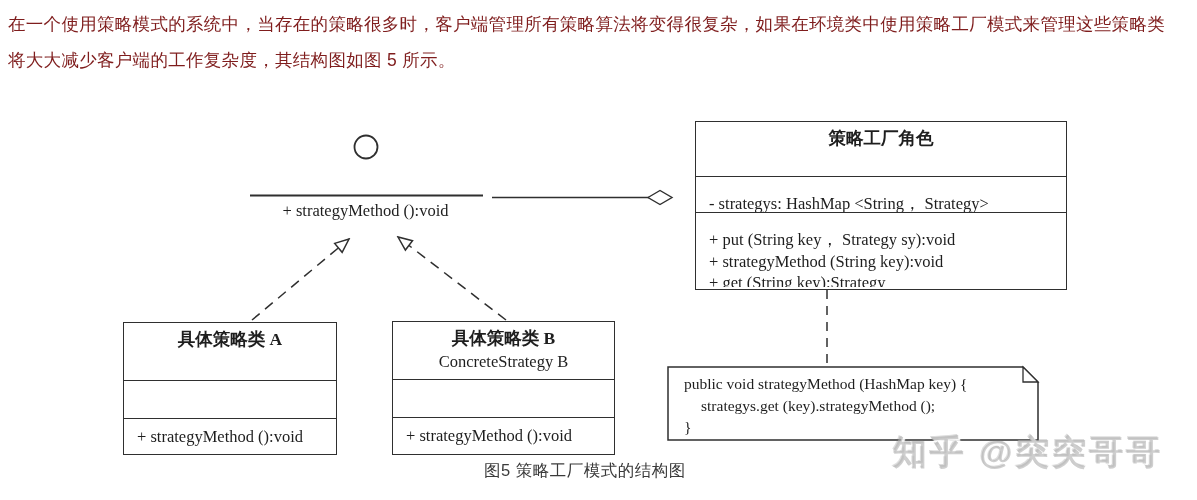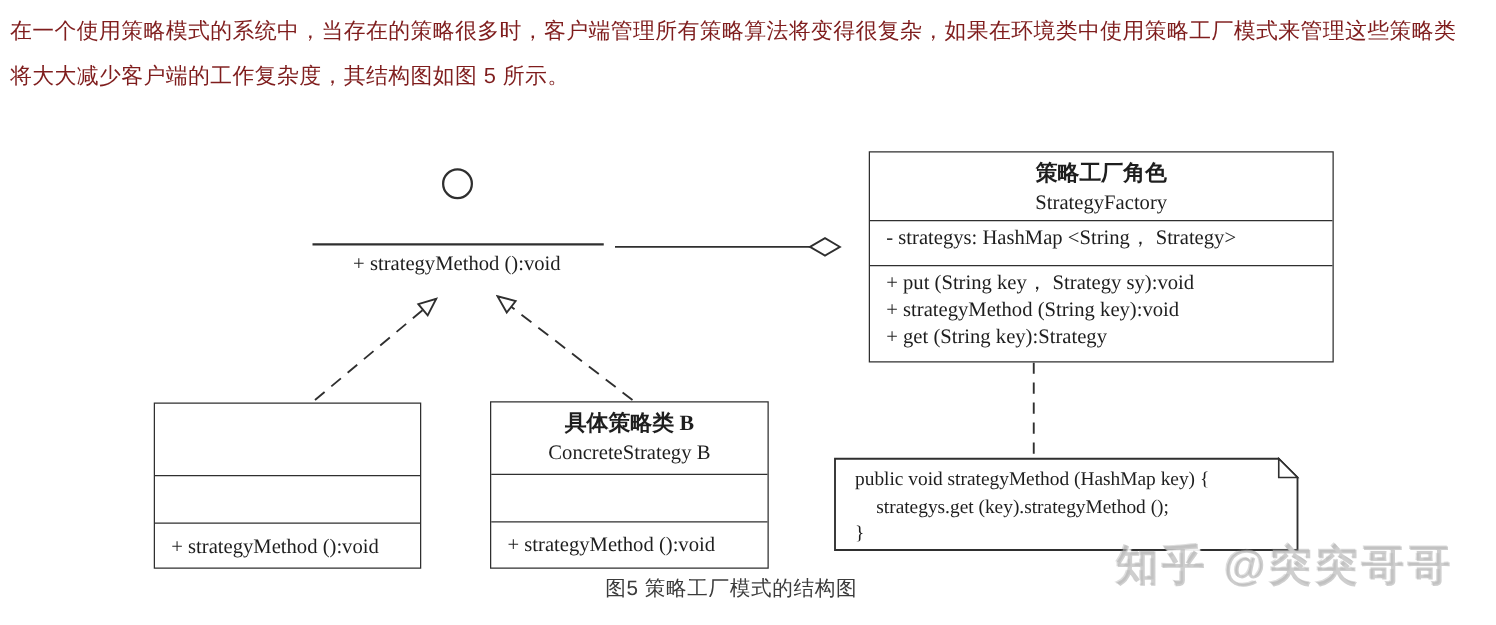--- a/index.html
+++ b/index.html
@@ -49,22 +49,22 @@
     text-align: center; font-weight: bold; font-size: 17.5px; line-height: 26px;
     padding-top: 3px;
   }
   .uml-title-en { text-align: center; font-size: 16.5px; line-height: 22px; }
   .uml-member {
     font-size: 16.5px; line-height: 21.5px; padding-left: 13px;
     white-space: nowrap;
   }
   .factory-box { left: 668px; top: 121px; width: 372px; height: 169px; margin-left: 27px; }
   .factory-header { height: 54px; }
-  .factory-attrs { height: 36px; padding-top: 2px; }
-  .factory-methods { height: 75px; padding-top: 2px; }
+  .factory-attrs { height: 36px; padding-top: 16px; }
+  .factory-methods { height: 75px; padding-top: 16px; }
   .concrete-a-box { left: 123px; top: 322px; width: 214px; height: 133px; }
   .concrete-b-box { left: 392px; top: 321px; width: 223px; height: 134px; }
   .concrete-header { height: 57px; }
   .concrete-attrs { height: 38px; }
   .concrete-methods { height: 36px; padding-top: 7px; }
   .note-text {
     left: 684px; top: 373px; width: 345px;
     font-size: 15.5px; line-height: 21.5px; z-index: 2;
   }
   .note-line { white-space: nowrap; }
@@ -112,34 +112,34 @@
 
     <polygon points="668,367 1023,367 1038,382 1038,440 668,440" fill="#ffffff" stroke="#2f2f2f" stroke-width="1.5"></polygon>
     <polygon points="1023,367 1023,382 1038,382" fill="#ffffff" stroke="#2f2f2f" stroke-width="1.3"></polygon>
   </svg>
 
   <div class="abs serif iface-method txt-layer">+ strategyMethod ():void</div>
 
   <div class="uml-box factory-box serif">
     <div class="uml-section factory-header">
       <div class="uml-title-cn">策略工厂角色</div>
-      <div class="uml-title-en">StrategyFactory</div>
     </div>
     <div class="uml-section factory-attrs">
       <div class="uml-member">- strategys: HashMap &lt;String， Strategy&gt;</div>
     </div>
     <div class="uml-section factory-methods">
       <div class="uml-member">+ put (String key， Strategy sy):void</div>
       <div class="uml-member">+ strategyMethod (String key):void</div>
       <div class="uml-member">+ get (String key):Strategy</div>
     </div>
   </div>
 
   <div class="uml-box concrete-a-box serif">
     <div class="uml-section concrete-header">
+      <div class="uml-title-cn">具体策略类 A</div>
     </div>
     <div class="uml-section concrete-attrs"></div>
     <div class="uml-section concrete-methods">
       <div class="uml-member">+ strategyMethod ():void</div>
     </div>
   </div>
 
   <div class="uml-box concrete-b-box serif">
     <div class="uml-section concrete-header">
       <div class="uml-title-cn">具体策略类 B</div>

